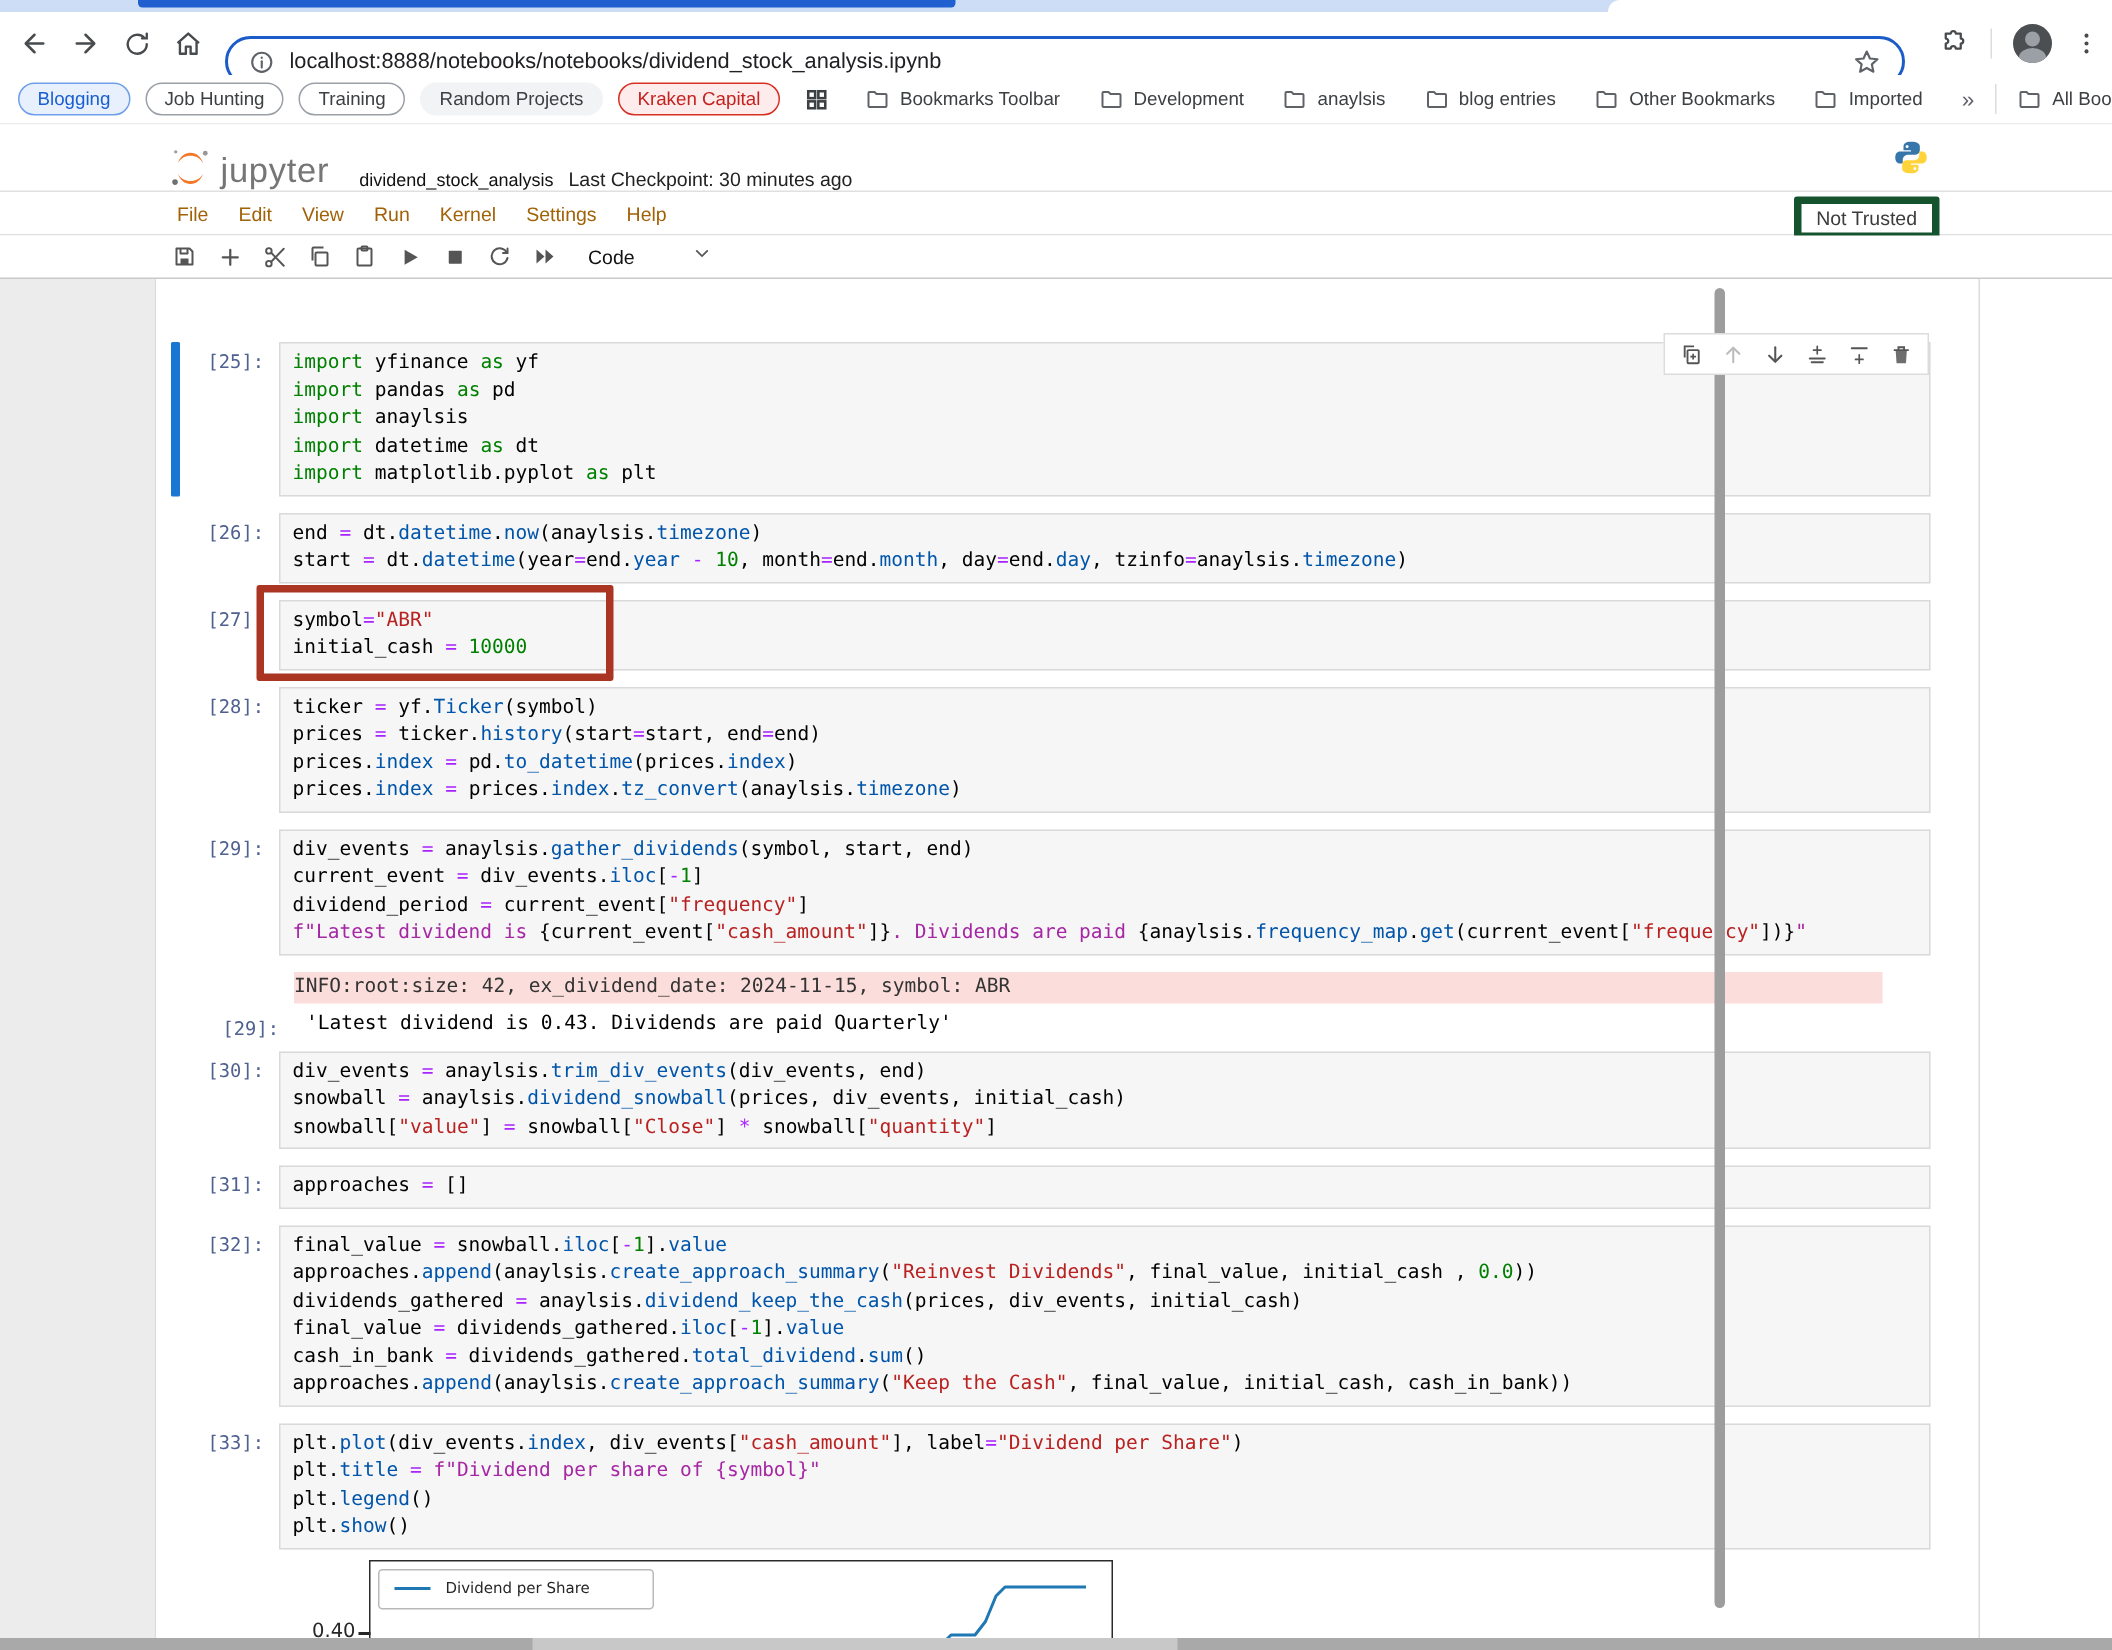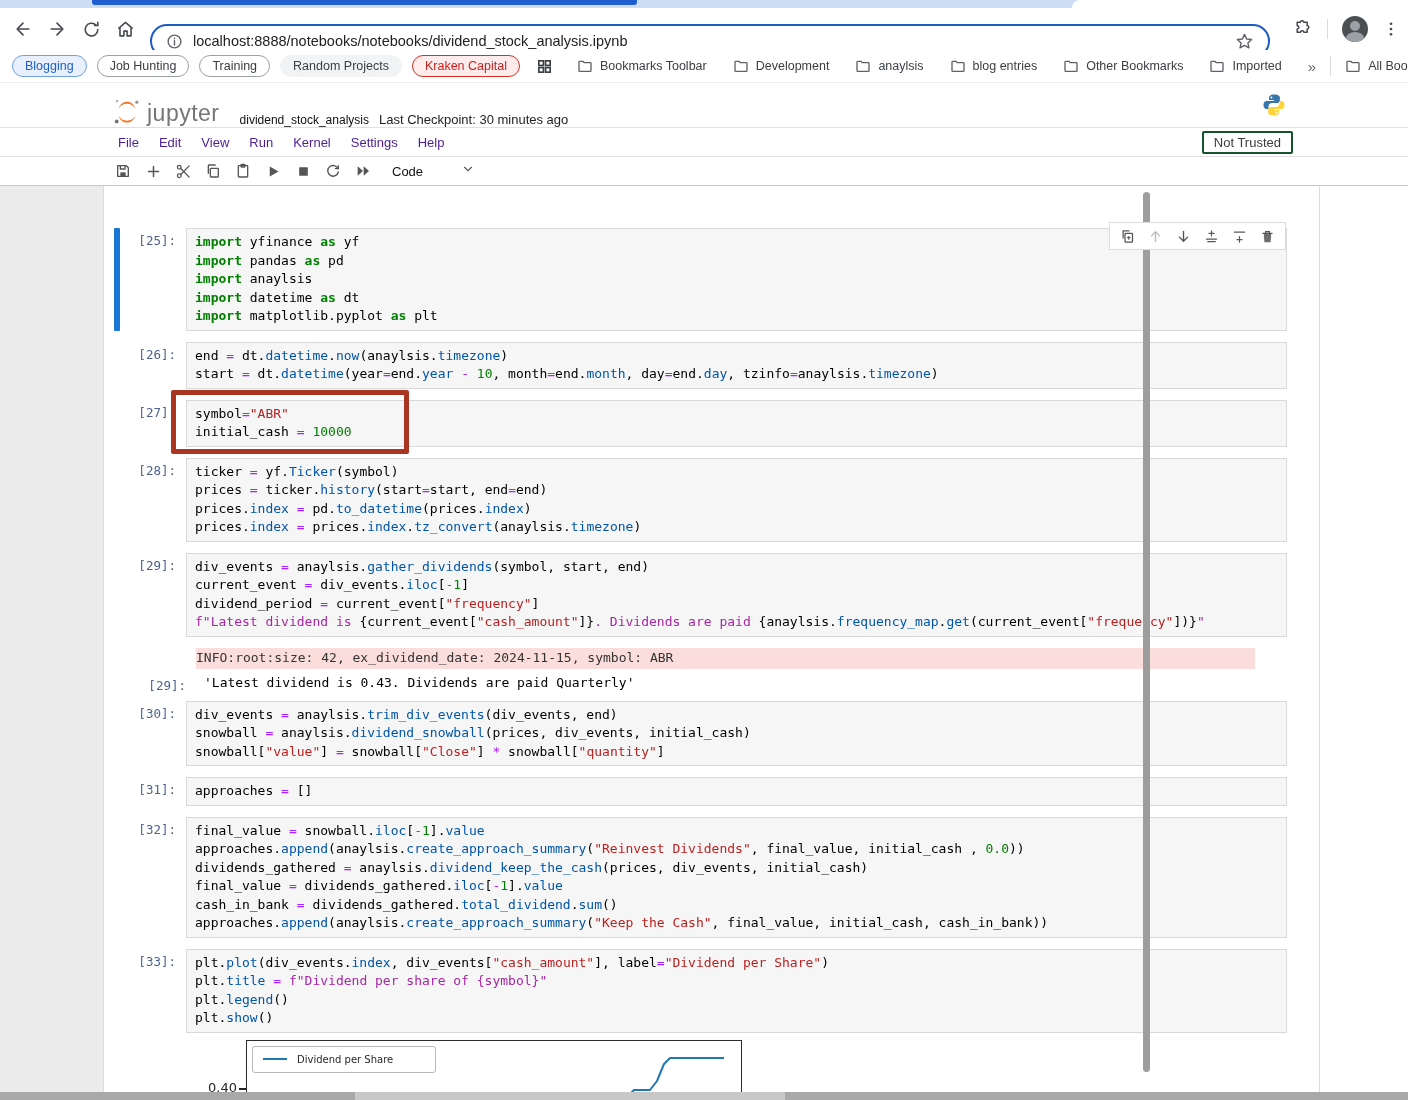--- a/index.html
+++ b/index.html
@@ -41,23 +41,23 @@
   .jheader { position:absolute; left:0; top:83px; width:1408px; height:45px; background:#fff;
     border-bottom:1px solid #e0e0e0; display:flex; align-items:flex-end; padding-left:112px; }
   .brand { font-size:23px; color:#767677; margin-left:5px; letter-spacing:.5px; }
   .nb-title { font-size:12px; color:#111; margin-left:20px; }
   .checkpoint { font-size:13px; color:#222; margin-left:10px; margin-top:3px; }
   .pylogo { position:absolute; right:122px; top:10px; }
 
   
   .jmenu { position:absolute; left:0; top:128px; width:1408px; height:29px; background:#fff;
     border-bottom:1px solid #e0e0e0; display:flex; align-items:center; padding-left:108px; }
-  .menu-item { font-size:13px; color:#4c1d95; padding:0 10px; }
+  .menu-item { font-size:13px; color:#a16207; padding:0 10px; }
   .not-trusted { position:absolute; right:115px; top:3px; font-size:13px; color:#3c3c3c;
-    border:2px solid #14532d; border-radius:2px; padding:2px 10px; background:#fff;margin-left:34px; }
+    border:5px solid #14532d; border-radius:2px; padding:2px 10px; background:#fff;margin-left:34px; }
 
   
   .jtoolbar { position:absolute; left:0; top:157px; width:1408px; height:29px; background:#fff;
     border-bottom:1px solid #c9c9c9; display:flex; align-items:center; padding-left:108px; }
   .tbtn { width:30px; height:24px; display:flex; align-items:center; justify-content:center; color:#555; }
   .celltype { font-size:13px; color:#111; margin-left:14px; }
   .tchev { margin-left:38px; color:#555; }
   .jtool-right { position:absolute; right:104px; top:0; height:29px; display:flex; align-items:center; gap:18px; }
   .jlab { font-size:13px; color:#111; display:flex; align-items:center; gap:6px; }
   .kname { font-size:13px; color:#111; display:flex; align-items:center; gap:10px; }
@@ -68,21 +68,21 @@
     border-left:1px solid #dcdcdc; border-right:1px solid #dcdcdc; padding:42px 32px 0 10px; overflow:hidden; }
   .vscroll { position:absolute; right:2px; top:6px; width:7px; height:880px; background:#9d9d9d; border-radius:4px; }
 
   .cellrow { display:flex; margin-bottom:11px; position:relative; }
   .prompt { width:72px; flex:0 0 auto; text-align:right; padding:5px 10px 0 0;
     font-family:"DejaVu Sans Mono", monospace; font-size:12.5px; color:#4f618f; }
   .editor { flex:1; background:#f6f6f6; border:1px solid #d9d9d9; padding:4px 8px;
     font-family:"DejaVu Sans Mono", monospace; font-size:13px; line-height:18.5px; color:#000; white-space:pre; overflow:hidden; }
   .selbar { position:absolute; left:0; top:0; bottom:0; width:6px; background:#1976d2; border-radius:1px; }
 
-  .t-pl{color:#000;} .t-kw{color:#008000;font-weight:bold;} .t-prop{color:#0055aa;}
+  .t-pl{color:#000;} .t-kw{color:#008000;font-weight:normal;} .t-prop{color:#0055aa;}
   .t-op{color:#aa22ff;} .t-str{color:#ba2121;} .t-num{color:#008000;} .t-fstr{color:#a626a4;}
 
   .annot { position:absolute; left:57px; top:-10px; width:238px; height:64px;
     border:5px solid #a93522; border-radius:2px; pointer-events:none; z-index:5; }
 
   .stderr { margin:2px 32px 0 82px; background:#fbdedb; padding:2px 0; height:21px;
     font-family:"DejaVu Sans Mono", monospace; font-size:13px; color:#333; white-space:nowrap; }
   .outrow { display:flex; margin:4px 32px 8px 10px; }
   .outtext { flex:1; padding:2px 8px; font-family:"DejaVu Sans Mono", monospace; font-size:13px; color:#000; white-space:pre; }
 

